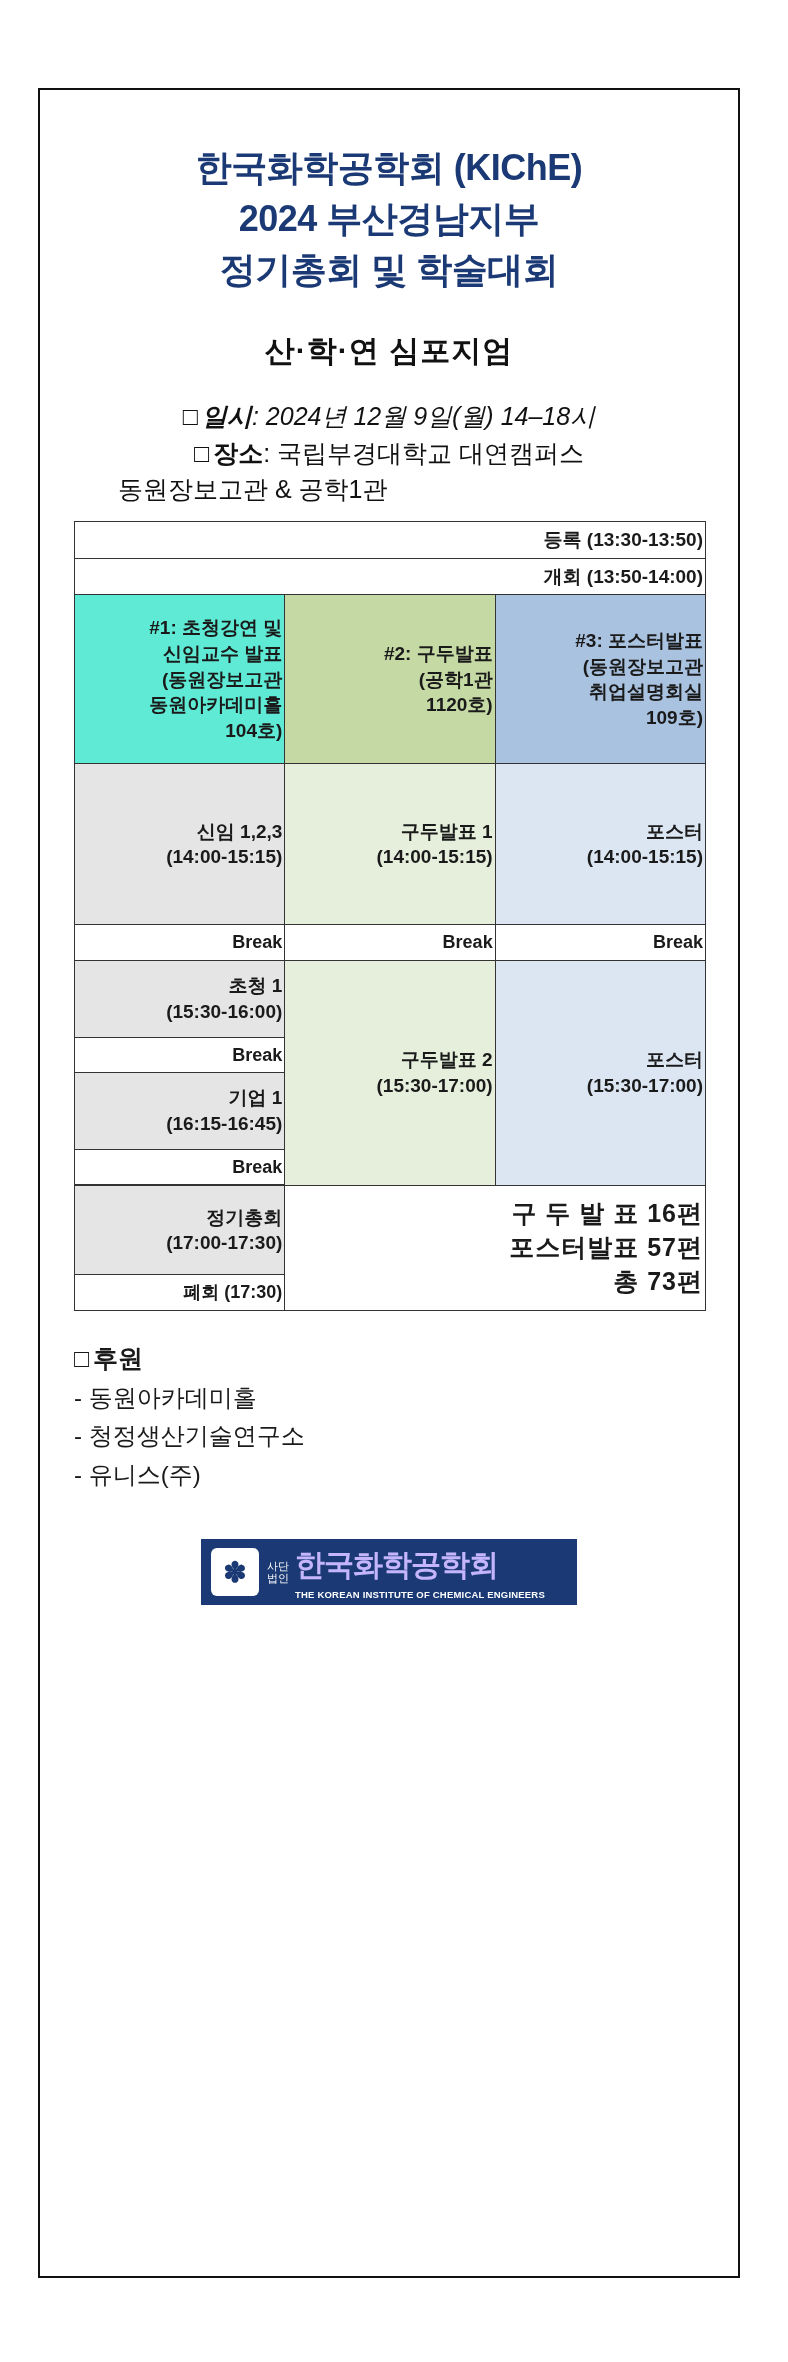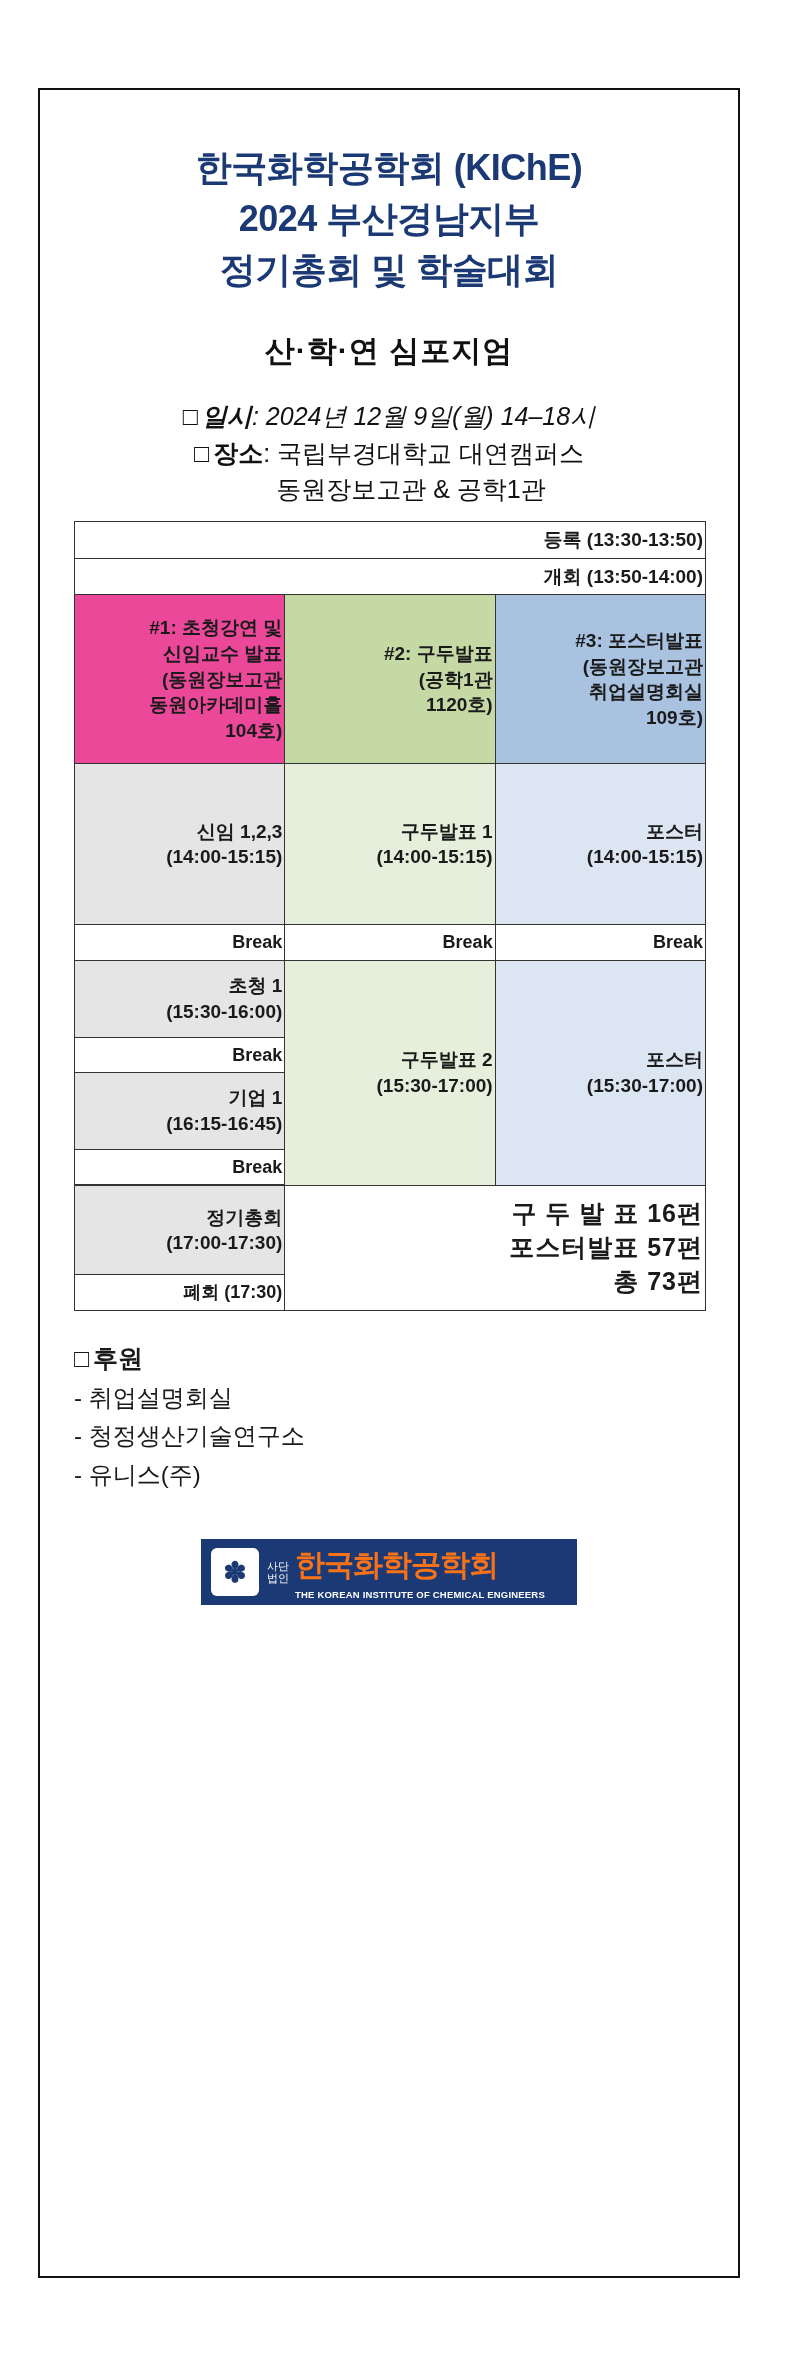--- a/index.html
+++ b/index.html
@@ -42,40 +42,40 @@
   .meta{
     margin-top:26px;
     font-size:25px;
     line-height:1.45;
     color:#111;
   }
   .meta .row{ text-align:center;font-style:italic; }
   .meta .lbl{ font-weight:bold; }
   .meta .bullet{ font-weight:bold; margin-right:4px;}
   .meta .row2{ text-align:center; }
-  .meta .indent{ display:block; text-align:center; padding-left:44px;}
+  .meta .indent{ display:block; text-align:left; padding-left:44px;}
 
   
   table.sched{
     margin-top:14px;
     border-collapse:collapse;
     width:632px;
     table-layout:fixed;
     font-size:19px;
   }
   table.sched td{
     border:1px solid #333;
     text-align:right;
     vertical-align:middle;
     font-weight:bold;
     padding:5px 2px;
     line-height:1.35;
   }
   td.full{ font-size:19px; padding:7px 2px;}
-  td.hdr-orange{background:#ec4899;margin-left:20px;}
+  td.hdr-orange{background:#5eead4;margin-left:20px;}
   td.hdr-green{background:#c5d9a5;}
   td.hdr-blue{background:#a8c2e0;}
   td.c-orange{background:#e5e5e5;}
   td.c-green{background:#e6efdc;}
   td.c-blue{background:#dce6f2;}
   td.white{background:#ffffff;}
   td.break{ font-size:18px; padding:4px 2px;}
   td.totals{
     background:#ffffff;
     font-size:25px;
@@ -124,21 +124,21 @@
     font-size:28px;
     display:flex;align-items:center;justify-content:center;
     margin-right:8px;
     flex:none;
   }
   .logo .smalltxt{
     color:#fff;font-size:11px;line-height:1.15;font-weight:normal;
     margin-right:6px;white-space:nowrap;
   }
   .logo .ktxt{
-    color:#f97316;font-size:30px;font-weight:bold;letter-spacing:-1px;
+    color:#c4b5fd;font-size:30px;font-weight:bold;letter-spacing:-1px;
     white-space:nowrap;
   }
   .logo .etxt{
     color:#fff;font-size:9.5px;font-weight:bold;letter-spacing:0.2px;
     white-space:nowrap;margin-top:3px;
   }
   .logo .stack{display:flex;flex-direction:column;justify-content:center;}
 </style>
 </head>
 <body>
@@ -264,21 +264,21 @@
       <tr>
         <td class="white break">폐회 (17:30)</td>
       </tr>
     </tbody>
       </table>
 
     <div class="spon-title">
       <span class="bullet">□</span><span>후원</span>
     </div>
     <div class="spon-list">
-      <div>-  취업설명회실</div>
+      <div>-  동원아카데미홀</div>
       <div>-  청정생산기술연구소</div>
       <div>-   유니스(주)</div>
     </div>
 
     <div class="logo-wrap">
       <div class="logo">
         <div class="mark">✽</div>
         <div class="stack">
           <span class="smalltxt">사단</span>
           <span class="smalltxt">법인</span>

